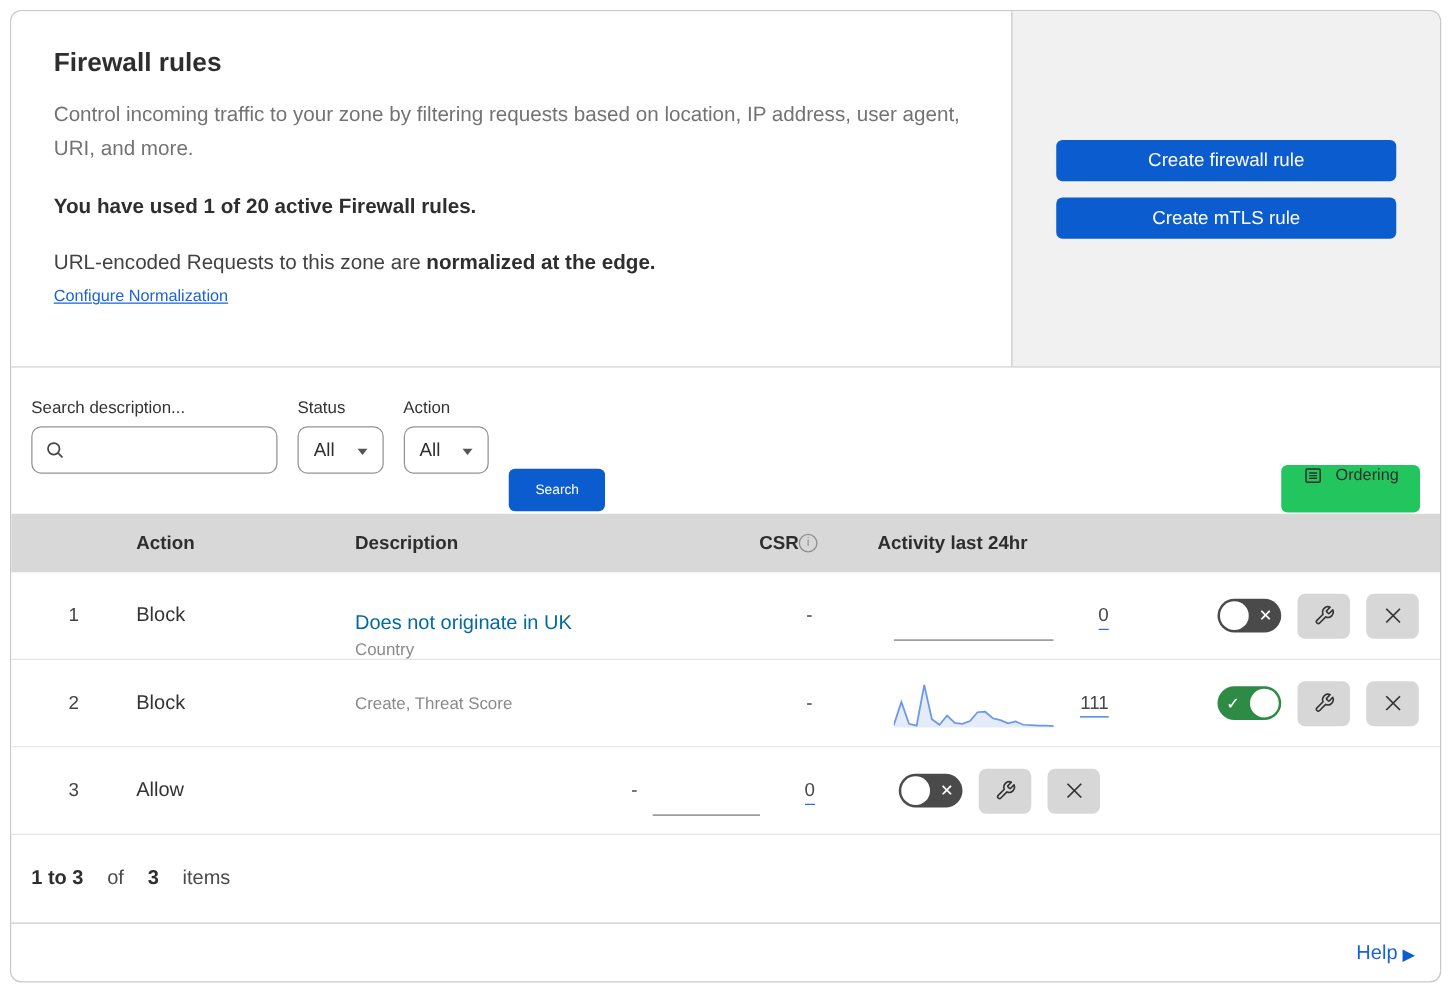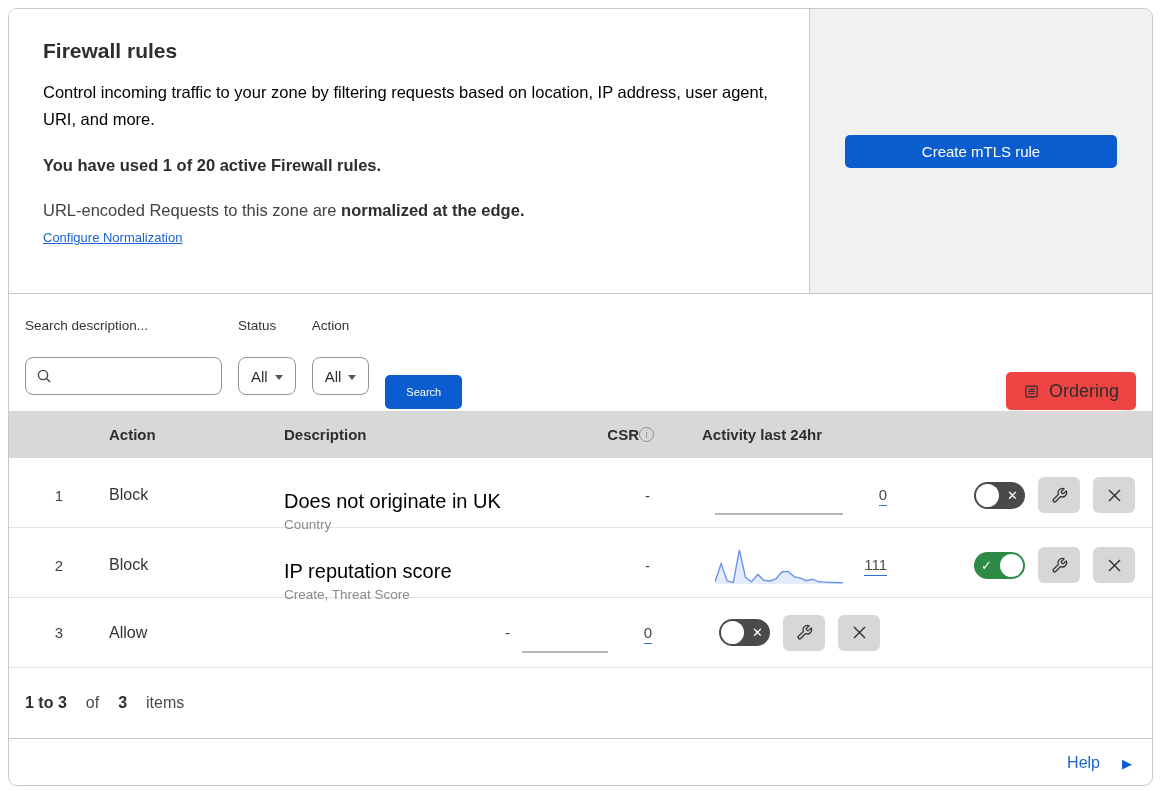--- a/index.html
+++ b/index.html
@@ -9,74 +9,74 @@
     width:1145px; height:778px;
     border:1px solid #c9c9c9; border-radius:9px;
     overflow:hidden; background:#fff;
     display:flex; flex-direction:column;
   }
 
   
   .top-section { display:flex; height:285px; border-bottom:1px solid #c9c9c9; flex:0 0 auto; }
   .header-left { flex:1 1 auto; padding:30px 34px; background:#fff; }
   .page-title { font-size:21px; font-weight:600; color:#2e2e2e; margin-bottom:16px; }
-  .intro { font-size:16.5px; color:#000000; line-height:1.62; max-width:745px; margin-bottom:24px; }
+  .intro { font-size:16.5px; color:#737373; line-height:1.62; max-width:745px; margin-bottom:24px; }
   .usage { font-size:16.5px; font-weight:700; color:#2e2e2e; margin-bottom:26px; }
   .norm-line { font-size:16.5px; color:#424242; margin-bottom:8px; }
   .norm-line strong { color:#2e2e2e; }
   .link { color:#1a62d6; text-decoration:underline; cursor:pointer; font-size:13px; }
   .header-right {
     flex:0 0 343px; background:#f1f1f1; border-left:1px solid #c9c9c9;
     display:flex; flex-direction:column; justify-content:center; align-items:center; gap:13px;
   }
   .btn-primary {
     width:272px; height:33px; background:#0b5cce; color:#fff; border:none; border-radius:5px;
     font-size:15px; font-family:inherit; cursor:pointer; display:flex; align-items:center; justify-content:center;
   }
 
   
   .filter-bar { height:117px; padding:24px 16px 0 16px; display:flex; align-items:flex-start; flex:0 0 auto; }
   .f-group { display:flex; flex-direction:column; margin-right:16px; }
-  .f-label { font-size:13.5px; color:#333; margin-bottom:24px; }
+  .f-label { font-size:13.5px; color:#333; margin-bottom:8px; }
   .search-box {
     width:197px; height:38px; border:1px solid #949494; border-radius:8px; background:#fff;
     display:flex; align-items:center; padding:0 10px; gap:6px;
   }
   .search-box input { border:none; outline:none; flex:1; font-size:14px; font-family:inherit; background:transparent; min-width:0; }
   .select-box {
     height:38px; border:1px solid #949494; border-radius:8px; background:#fff;
-    display:flex; align-items:center; justify-content:center; gap:7px; padding:0 12px;
+    display:flex; align-items:center; justify-content:center; gap:18px; padding:0 12px;
     font-size:15px; color:#2e2e2e; cursor:pointer;
   }
   .caret { width:0; height:0; border-left:4.5px solid transparent; border-right:4.5px solid transparent; border-top:5.5px solid #555; margin-top:2px; }
   .btn-search {
     height:34px; padding:0 21px; background:#0b5cce; color:#fff; border:none; border-radius:5px;
     font-size:11px; font-family:inherit; cursor:pointer; align-self:flex-end; margin-bottom:2px; margin-right:0;
   }
   .btn-ordering {
     margin-left:auto; align-self:flex-end; margin-bottom:1px;
-    height:38px; padding:0 17px; background:#ef4444; border:none; border-radius:5px;
-    font-size:18px; color:#2e2e2e; font-family:inherit; cursor:pointer;
-    display:flex; align-items:center; gap:9px;
+    height:38px; padding:0 17px; background:#22c55e; border:none; border-radius:5px;
+    font-size:13px; color:#2e2e2e; font-family:inherit; cursor:pointer;
+    display:flex; gap:9px;
   }
 
   
   .tbl { flex:0 0 auto; }
   .tr { display:grid; grid-template-columns:100px 175px 1fr 140px 235px 255px; align-items:center; }
   .thead { height:47px; background:#d8d8d8; font-size:15px; font-weight:600; color:#2e2e2e; }
   .thead .c-csr { display:flex; justify-content:flex-end; align-items:center; gap:0; padding-right:8px; }
   .info-circ {
     width:15px; height:15px; border:1px solid #8f8f8f; border-radius:50%; color:#8f8f8f;
     font-size:10px; display:inline-flex; align-items:center; justify-content:center; font-weight:400;
   }
   .c-activity-h { padding-left:40px; }
   .row { height:70px; border-bottom:1px solid #e3e3e3; background:#fff; }
   .c-num { text-align:center; font-size:15px; color:#444; }
   .c-action { font-size:16px; color:#333; }
-  .c-desc .d1 { font-size:20px; color:#000000; margin-bottom:4px;margin-top:32px; }
+  .c-desc .d1 { font-size:16px; color:#0369a1; margin-bottom:4px;margin-top:32px; }
   .c-desc .d2 { font-size:13.5px; color:#8a8a8a; }
   .c-csr-v { text-align:right; padding-right:12px; font-size:15px; color:#444; }
   .c-activity { display:flex; align-items:center; justify-content:flex-end; padding-right:10px; gap:14px; }
   .spark { width:128px; height:42px; display:block; }
   .count-link { min-width:30px; text-align:right; }
   .count-link span {
     font-size:15px; color:#4a4a4a; border-bottom:1.5px solid #2f6fd6; padding-bottom:2px; cursor:pointer;
   }
   .c-controls { display:flex; align-items:center; justify-content:flex-end; gap:13px; padding-right:17px; }
 
@@ -91,38 +91,39 @@
   .icon-btn {
     width:42px; height:36px; background:#d7d7d7; border:none; border-radius:6px; cursor:pointer;
     display:flex; align-items:center; justify-content:center; flex:0 0 auto;
   }
 
   
   .items-footer { height:71px; display:flex; align-items:center; padding-left:16px; border-bottom:1px solid #c9c9c9;
                   font-size:16px; color:#4a4a4a; gap:19px; flex:0 0 auto; }
   .items-footer .b { font-weight:700; color:#2e2e2e; }
   .help-bar { height:48px; display:flex; align-items:center; justify-content:flex-end; padding-right:20px; flex:0 0 auto; }
-  .help-link { color:#1a62d6; font-size:16px; cursor:pointer; display:flex; align-items:center; gap:22px; }
+  .help-link { color:#1a62d6; font-size:16px; cursor:pointer; display:flex; align-items:center; gap:4px; }
   .help-arrow { font-size:13px; color:#0b5cce; }
 </style>
 </head>
 <body>
 
 <div class="page">
 <div class="card">
 
   <div class="top-section">
     <div class="header-left">
       <div class="page-title">Firewall rules</div>
       <p class="intro">Control incoming traffic to your zone by filtering requests based on location, IP address, user agent, URI, and more.</p>
       <p class="usage">You have used 1 of 20 active Firewall rules.</p>
       <p class="norm-line"><span>URL-encoded Requests to this zone are </span><strong>normalized at the edge.</strong></p>
       <a class="link">Configure Normalization</a>
     </div>
     <div class="header-right">
+      <button class="btn-primary">Create firewall rule</button>
       <button class="btn-primary">Create mTLS rule</button>
     </div>
   </div>
 
   <div class="filter-bar">
     <div class="f-group">
       <div class="f-label">Search description...</div>
       <div class="search-box">
         <svg width="16" height="16" viewBox="0 0 16 16">
               <circle cx="7" cy="7" r="4.6" fill="none" stroke="#444" stroke-width="1.4"></circle>
@@ -201,21 +202,20 @@
                 <line x1="13" y1="2" x2="2" y2="13" stroke="#333" stroke-width="1.4"></line>
               </svg>
         </button>
       </div>
     </div>
 
     <div class="tr row">
       <div class="c-num">2</div>
       <div class="c-action">Block</div>
       <div class="c-desc">
-        <div class="d1">IP reputation score</div>
         <div class="d2">Create, Threat Score</div>
       </div>
       <div class="c-csr-v">-</div>
       <div class="c-activity">
         <svg class="spark" viewBox="0 0 128 42" preserveAspectRatio="none">
               <polygon points="0,40 0.0,38.1 6.1,19.6 12.2,37.0 18.3,38.5 24.4,6.0 30.5,33.3 36.6,37.8 42.7,30.4 48.8,36.3 54.9,37.0 61.0,34.8 67.0,27.8 73.1,27.4 79.2,32.6 85.3,34.1 91.4,36.7 97.5,35.2 103.6,37.8 109.7,38.1 115.8,38.5 121.9,38.5 128.0,38.9 128,40" fill="rgba(108,150,232,0.18)"></polygon>
               <polyline points="0.0,38.1 6.1,19.6 12.2,37.0 18.3,38.5 24.4,6.0 30.5,33.3 36.6,37.8 42.7,30.4 48.8,36.3 54.9,37.0 61.0,34.8 67.0,27.8 73.1,27.4 79.2,32.6 85.3,34.1 91.4,36.7 97.5,35.2 103.6,37.8 109.7,38.1 115.8,38.5 121.9,38.5 128.0,38.9" fill="none" stroke="#6c96e8" stroke-width="1.4"></polyline>
             </svg>
         <div class="count-link"><span>111</span></div>
       </div>

